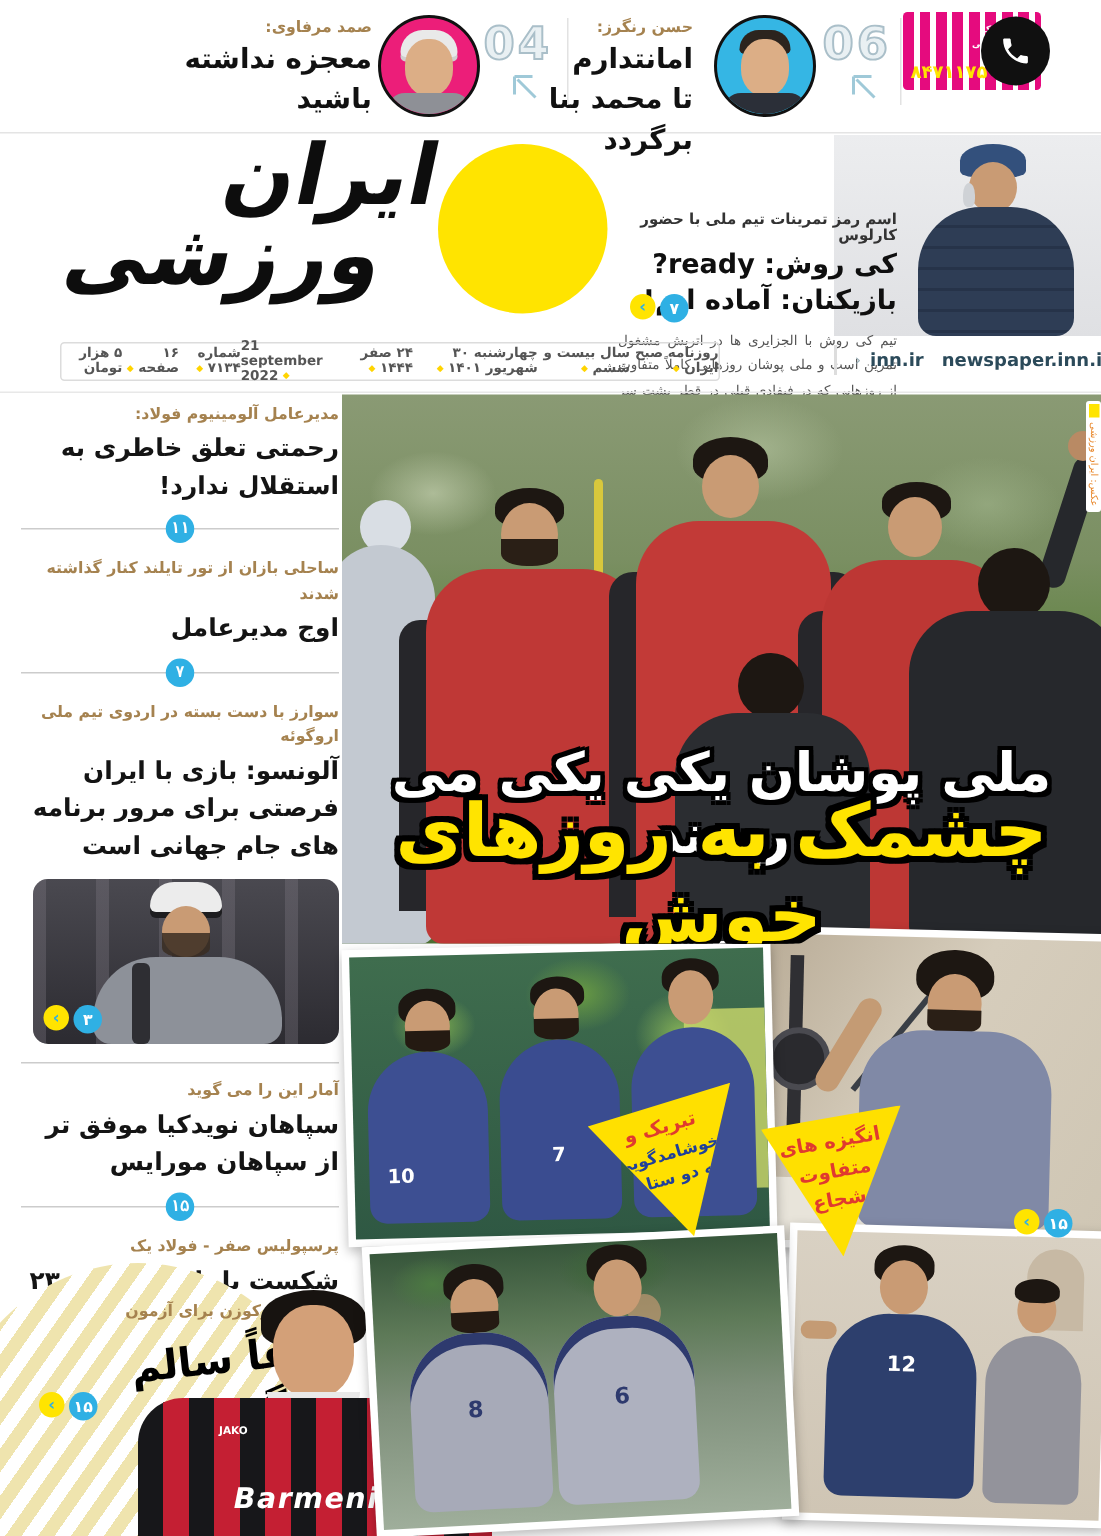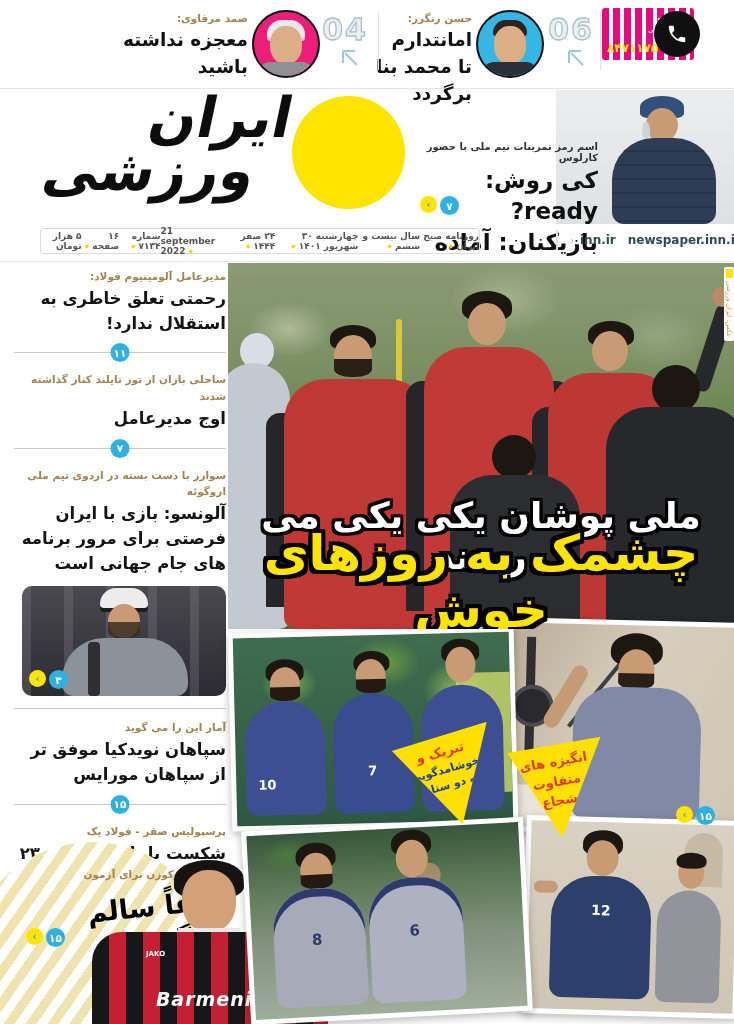--- a/index.html
+++ b/index.html
@@ -33,21 +33,21 @@
   .h-title{font-size:18.5px;font-weight:bold;color:#111;line-height:1.45;}
   
   .logo-circle{position:absolute;left:292px;top:96px;width:113px;height:113px;border-radius:50%;background:#ffe400;z-index:1;}
   .logo-l{position:absolute;z-index:2;font-weight:bold;color:#0d0d0d;transform:skewX(-12deg);line-height:1;letter-spacing:-2px;}
   .logo-l1{left:150px;top:90px;font-size:56px;}
   .logo-l2{left:44px;top:143px;font-size:56px;}
   
   .lead-photo{position:absolute;top:90px;left:556px;width:178px;height:134px;background:linear-gradient(#ecedef,#dfe0e3);overflow:hidden;}
   .lead-txt{position:absolute;top:95px;right:136px;width:186px;text-align:right;}
   .lead-kick{font-size:10px;font-weight:bold;color:#333;margin-bottom:2px;margin-top:46px;}
-  .lead-title{font-size:23px;font-weight:bold;color:#0f0f0f;line-height:1.35;}
+  .lead-title{font-size:18px;font-weight:bold;color:#0f0f0f;line-height:1.35;}
   .lead-body{margin-top:6px;font-size:9px;color:#555;line-height:1.85;text-align:justify;}
   .lead-circles{position:absolute;top:196px;left:420px;display:flex;gap:3px;direction:ltr;z-index:5;}
   
   .c-b{width:19px;height:19px;border-radius:50%;background:#2fb0e4;color:#fff;font-size:10.5px;font-weight:bold;
        display:flex;align-items:center;justify-content:center;}
   .c-y{width:17px;height:17px;border-radius:50%;background:#ffe400;color:#2fb0e4;font-size:11px;font-weight:bold;
        display:flex;align-items:center;justify-content:center;direction:ltr;}
   
   .dateline{position:absolute;top:228px;right:254px;width:438px;height:24px;border:1px solid #dcdcdc;border-radius:3px;
             display:flex;align-items:center;justify-content:center;font-size:9px;color:#555;font-weight:bold;}
@@ -57,21 +57,21 @@
   .barcode{width:28px;height:18px;background:repeating-linear-gradient(90deg,#222 0 2px,#fff 2px 4px);border:1px solid #ddd;}
   .site-sep{width:1px;height:14px;background:#ccc;}
   .site-arrow{color:#9ab0b8;font-size:10px;}
   .site{font-size:12px;font-weight:bold;color:#2b4a5a;}
   .rule2{position:absolute;top:261px;left:0;right:0;height:1px;background:#e8e8e8;}
   
   .sidebar{position:absolute;top:268px;right:508px;width:212px;text-align:right;}
   .sb-kick{font-size:10.5px;color:#a5824f;font-weight:bold;line-height:1.6;}
   .sb-title{font-size:16.5px;font-weight:bold;color:#141414;line-height:1.5;margin-top:2px;}
   .sb-div{position:relative;border-top:1px solid #ccc;margin:16px 0 18px;}
-  .sb-div .c-b{position:absolute;top:-10px;left:50%;transform:translateX(-50%);}
+  .sb-div .c-b{position:absolute;top:-10px;left:50%;transform:translateX(-50%);font-family:Liberation Mono, monospace;}
   .sb-div.plain{margin:12px 0 10px;}
   .suarez{position:relative;width:204px;height:110px;border-radius:10px;margin:10px 0 0;overflow:hidden;
           background:linear-gradient(#4a4950,#2c2b31);}
   .photo-pgs{position:absolute;left:7px;bottom:7px;display:flex;gap:3px;direction:ltr;}
   
   .azmoun{position:absolute;left:0;top:836px;width:340px;height:188px;}
   .az-circle{position:absolute;left:-34px;top:6px;width:252px;height:252px;border-radius:50%;
              background:repeating-linear-gradient(125deg,#fff 0 9px,#efe4ae 9px 18px);}
   .az-kick{position:absolute;right:120px;top:32px;font-size:10.5px;color:#a5824f;font-weight:bold;}
   .az-title{position:absolute;right:108px;top:52px;text-align:center;transform:rotate(-6deg);
@@ -170,21 +170,21 @@
     <svg class="pgarrow" style="right:148px" viewBox="0 0 20 20">
       <path d="M3 3h12M3 3v12M5 5l12 12" stroke="#9fc9d8" stroke-width="2" fill="none"></path>
       </svg>
 
     <div class="avatar" style="right:190px;background:#35b6e4">
       <div class="hair"></div>
       <div class="face"></div>
       <div class="shoulders" style="background:#2b2f38"></div>
     </div>
 
-    <div class="h-story" style="right:262px;width:152px">
+    <div class="h-story" style="right:272px;width:152px">
       <div class="kick">حسن رنگرز:</div>
       <div class="h-title">امانتدارم</div>
       <div class="h-title">تا محمد بنا برگردد</div>
     </div>
 
     <div class="vdiv" style="left:378px"></div>
     <div class="pgmark" style="right:366px">04</div>
     <svg class="pgarrow" style="right:374px" viewBox="0 0 20 20">
       <path d="M3 3h12M3 3v12M5 5l12 12" stroke="#9fc9d8" stroke-width="2" fill="none"></path>
       </svg>

